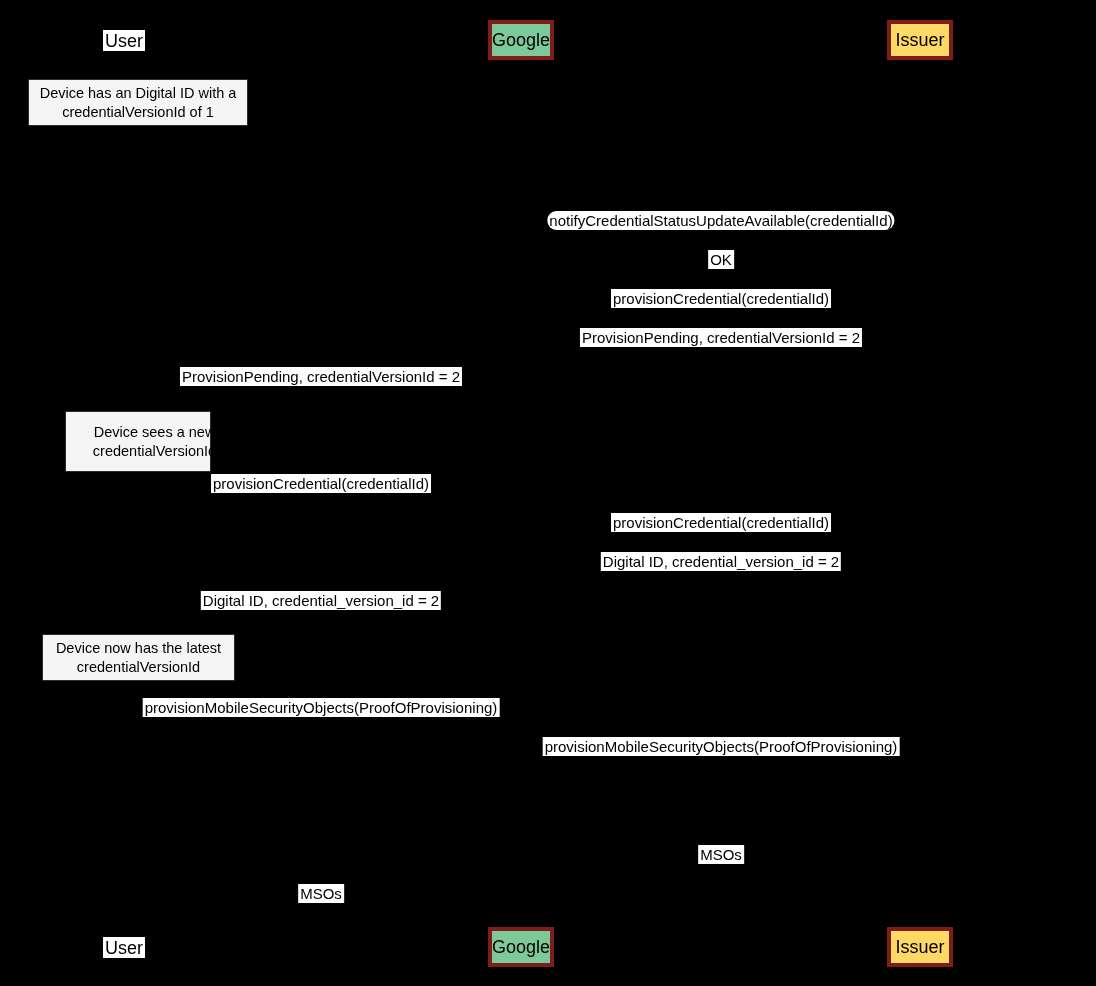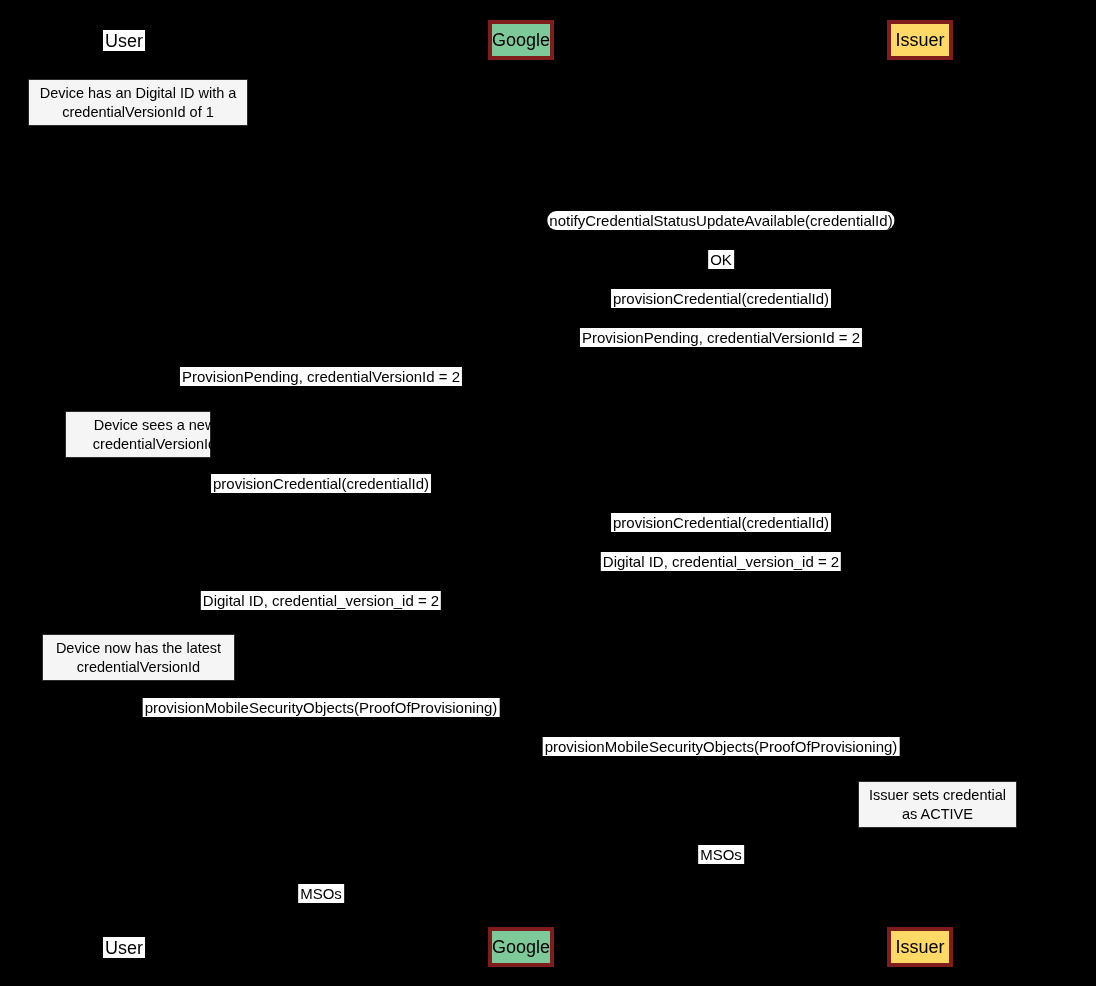--- a/index.html
+++ b/index.html
@@ -115,31 +115,27 @@
     <div class="participant filled" style="background: rgb(126, 201, 154); left: 488px; top: 927px; width: 66px; height: 40px;">
       <span>Google</span>
     </div>
     <div class="participant filled" style="background: rgb(255, 217, 102); left: 887px; top: 927px; width: 66px; height: 40px;">
       <span>Issuer</span>
     </div>
     <div class="note" style="left: 11px; top: 79px; width: 220px; height: 47px;">
       <span>Device has an Digital ID with a</span>
       <span>credentialVersionId of 1</span>
     </div>
-    <div class="note" style="left: 48px; top: 411px; width: 146px; height: 47px; padding-left: 39px;">
+    <div class="note" style="left: 48px; top: 411px; width: 146px; height: 61px; padding-left: 39px;">
       <span>Device sees a new</span>
       <span>credentialVersionId</span>
     </div>
     <div class="note" style="left: 25px; top: 634px; width: 193px; height: 47px;">
       <span>Device now has the latest</span>
       <span>credentialVersionId</span>
-    </div>
-    <div class="note" style="left: 841px; top: 781px; width: 159px; height: 47px;">
-      <span>Issuer sets credential</span>
-      <span>as ACTIVE</span>
     </div>
     <div class="arrow-line" style="left: 521px; top: 234px; width: 399px;"></div>
     <div class="arrow-head left" style="top: 230.5px; left: 521px;"></div>
     <div class="msg-label" style="left: 721px; top: 211px; border-radius: 9px;">notifyCredentialStatusUpdateAvailable(credentialId)</div>
     <div class="arrow-line" style="left: 521px; top: 273px; width: 399px;"></div>
     <div class="arrow-head right" style="top: 269.5px; left: 912px;"></div>
     <div class="msg-label" style="left: 721px; top: 250px;">OK</div>
     <div class="arrow-line" style="left: 521px; top: 312px; width: 399px;"></div>
     <div class="arrow-head right" style="top: 308.5px; left: 912px;"></div>
     <div class="msg-label" style="left: 721px; top: 289px;">provisionCredential(credentialId)</div>

